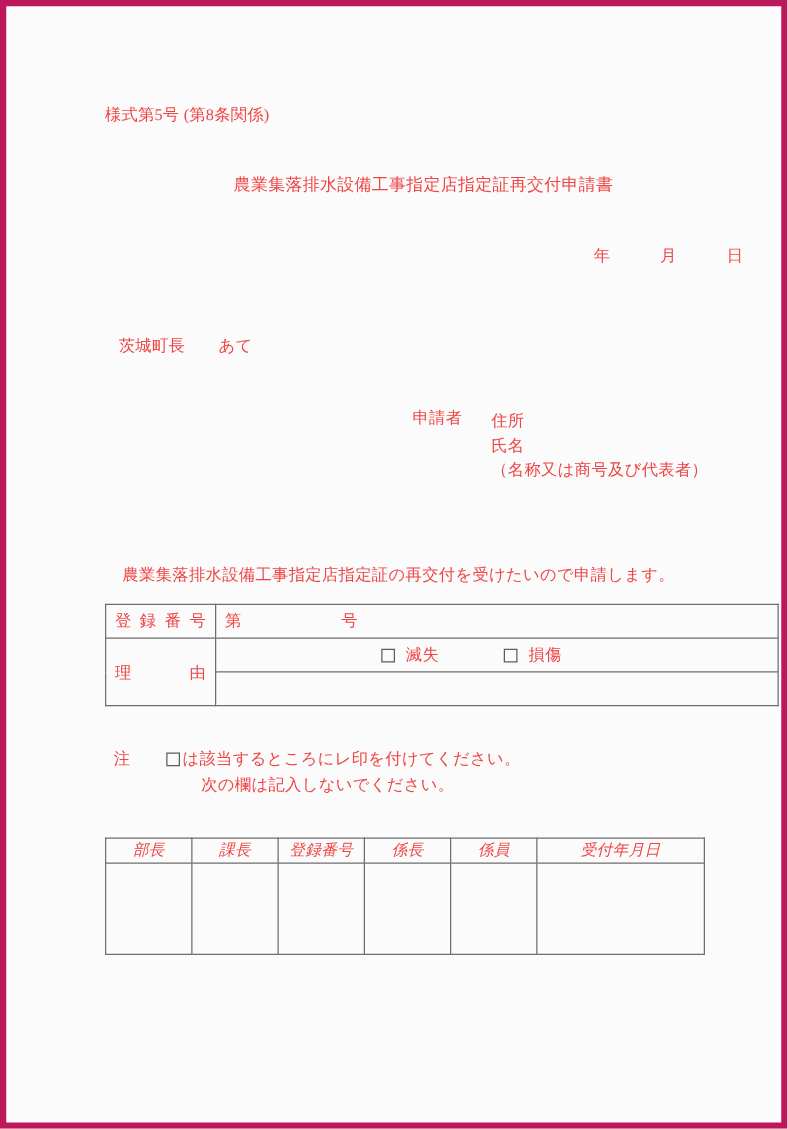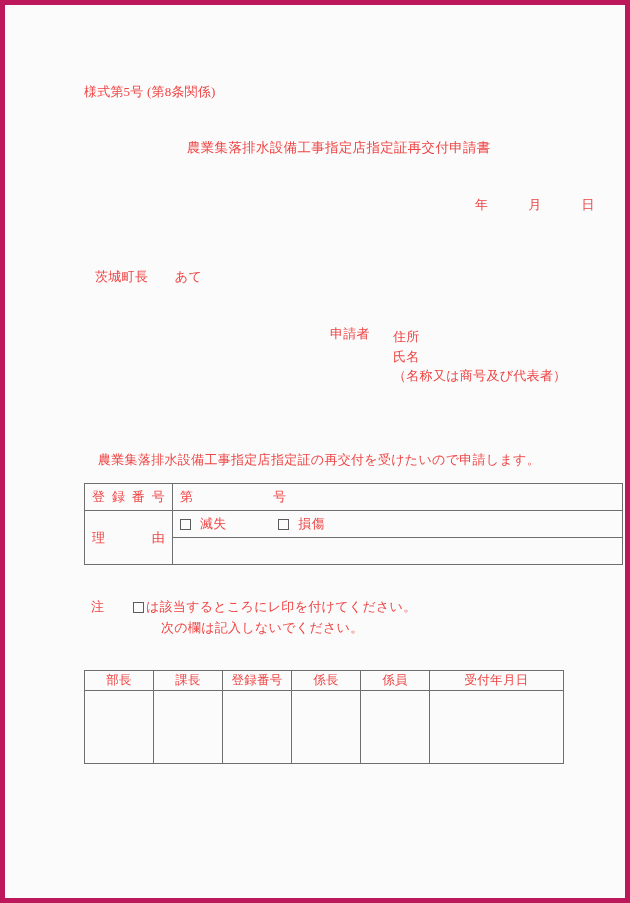--- a/index.html
+++ b/index.html
@@ -102,20 +102,21 @@
   }
   .cell-regno { padding-left: 7px !important; }
   .cell-lbl-reason {
     width: 87px;
     text-align: center;
     margin-left: 44px;
   }
   .cell-reason-checks {
     height: 26px;
     padding-left: 7px !important;
+    text-align: center;
   }
   .cell-reason-blank { height: 26px; }
   .chk {
     display: inline-block;
     width: 9px;
     height: 9px;
     border: 1px solid #5c5c5c;
     margin-right: 9px;
     vertical-align: middle;
     position: relative;
@@ -148,20 +149,21 @@
 
   
   .tbl-approval {
     position: absolute;
     left: 79px;
     top: 665px;
     width: 473px;
     border-collapse: collapse;
     table-layout: fixed;
     font-size: 12.5px;
+    font-style: italic;
   }
   .tbl-approval th,
   .tbl-approval td {
     border: 1px solid #6e6e6e;
     padding: 0;
     font-weight: normal;
     text-align: center;
     letter-spacing: 0.3px;
   }
   .tbl-approval th { height: 19px; }

